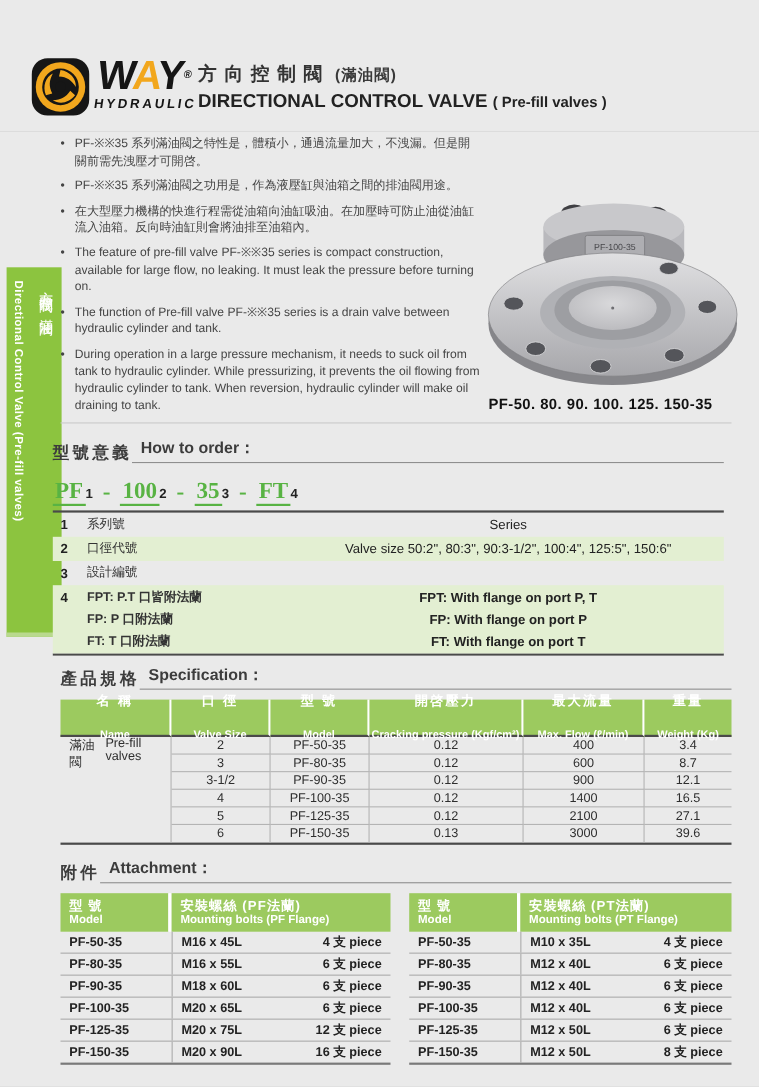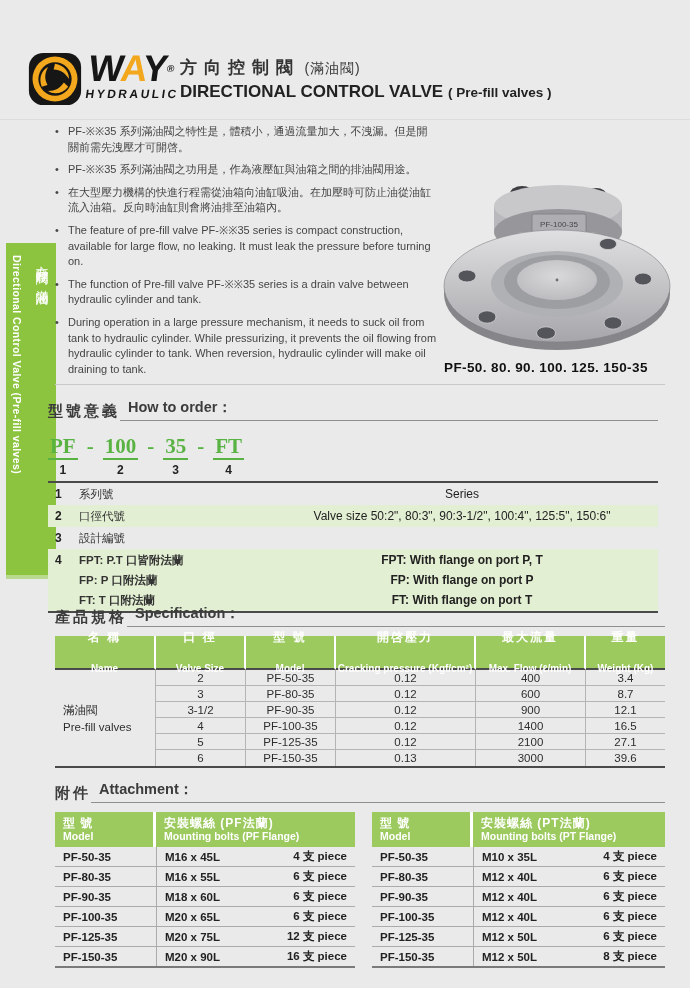--- a/index.html
+++ b/index.html
@@ -13,21 +13,21 @@
 
   
   .logo{position:absolute;left:28px;top:52px;display:flex;align-items:flex-start;}
   .logo-words{margin-left:6px;transform:skewX(-8deg);}
   .logo-way{font-size:37px;font-weight:bold;line-height:34px;letter-spacing:-1px;}
   .logo-way .dark{color:#161616;} .logo-way .orange{color:var(--brand-orange);}
   .logo-reg{font-size:10px;vertical-align:top;color:#161616;font-weight:bold;}
   .logo-sub{font-size:12px;font-weight:bold;color:#161616;letter-spacing:2.5px;margin-top:1px;}
   .titles{position:absolute;left:180px;top:56px;}
   .t-zh{font-size:17px;font-weight:bold;color:#333;letter-spacing:7px;}
-  .t-zh-paren{font-size:14px;font-weight:normal;letter-spacing:1px;}
+  .t-zh-paren{font-size:14px;font-weight:bold;letter-spacing:1px;}
   .t-en{font-size:17px;font-weight:bold;color:#222;margin-top:3px;}
   .t-en-paren{font-size:13.5px;font-weight:bold;}
   .hdr-line{position:absolute;left:0;right:0;top:119px;border-top:1px solid #dcdcdc;}
 
   
   .sidebar{position:absolute;left:6px;top:243px;width:50px;height:332px;
     background:var(--accent-green);border-bottom:4px solid #b9d98e;}
   .sb-en,.sb-zh{position:absolute;top:12px;writing-mode:vertical-rl;color:#fff;white-space:nowrap;}
   .sb-en{left:5px;font-size:10.5px;font-weight:600;letter-spacing:.4px;}
   .sb-zh{left:27px;font-size:12.5px;letter-spacing:2px;}
@@ -45,21 +45,21 @@
 
   
   .sec-head{display:flex;align-items:flex-end;}
   .sec-zh{font-size:15px;font-weight:bold;color:#3c3c3c;letter-spacing:3px;white-space:nowrap;}
   .sec-rest{flex:1;border-bottom:1px solid #8f8f8f;padding:0 0 3px 8px;
     font-size:14.5px;font-weight:bold;color:#3c3c3c;}
 
   
   .order{position:absolute;left:48px;top:398px;width:610px;}
   .code-line{display:flex;margin-top:13px;}
-  .code-part{display:flex;flex-direction:column;align-items:center;margin-right:7px;}
+  .code-part{display:flex;flex-direction:row;align-items:center;margin-right:7px;}
   .code-part .t{font-family:"Liberation Serif",serif;font-weight:bold;font-size:21px;
     color:var(--code-green);border-bottom:2px solid var(--code-green);padding:0 2px;line-height:24px;}
   .code-part.sep .t{border-bottom:none;}
   .code-part .n{font-size:12px;font-weight:bold;color:#222;margin-top:3px;height:14px;}
   .code-table{margin-top:4px;border-top:2px solid var(--line-dark);border-bottom:2px solid var(--line-dark);}
   .code-row{display:flex;padding:1px 0;}
   .code-row.shade{background:var(--row-green);}
   .code-row .no{flex:0 0 24px;padding-left:7px;font-size:12px;font-weight:bold;color:#222;line-height:20px;}
   .code-row .zhcol{flex:0 0 187px;font-size:11.5px;color:#333;line-height:20px;}
   .code-row .encol{flex:1;font-size:12px;color:#222;line-height:20px;text-align:center;}
@@ -70,21 +70,21 @@
   .spec-table{margin-top:9px;display:grid;
     grid-template-columns:101px 90px 90px 140px 110px 79px;
     grid-template-rows:34px repeat(6,16px);
     border-bottom:2px solid var(--line-dark);}
   .spec-h{background:var(--table-header-green);color:#fff;text-align:center;display:flex;
     flex-direction:column;justify-content:center;border-bottom:2px solid var(--line-dark);gap:19px;}
   .spec-h.sep{border-right:2px solid #fff;}
   .spec-h .zh{font-size:12px;font-weight:bold;letter-spacing:2px;line-height:14px;}
   .spec-h .en{font-size:10px;font-weight:bold;line-height:12px;}
   .spec-name{grid-column:1;grid-row:2/8;border-right:1px solid var(--line-light);
-    display:flex;flex-direction:column;justify-content:center;padding-left:8px;
+    display:flex;justify-content:center;padding-left:8px;
     font-size:11.5px;color:#2e2e2e;gap:3px;}
   .spec-c{display:flex;align-items:center;justify-content:center;font-size:11.5px;color:#2e2e2e;
     border-right:1px solid var(--line-light);border-bottom:1px solid var(--line-light);}
   .spec-c.last{border-right:none;}
   .spec-c.rowlast{border-bottom:none;}
 
   
   .attach{position:absolute;left:55px;top:780px;width:610px;}
   .att-row{display:flex;gap:17px;margin-top:9px;}
   .att-t{border-bottom:2px solid #7a7a7a;}

